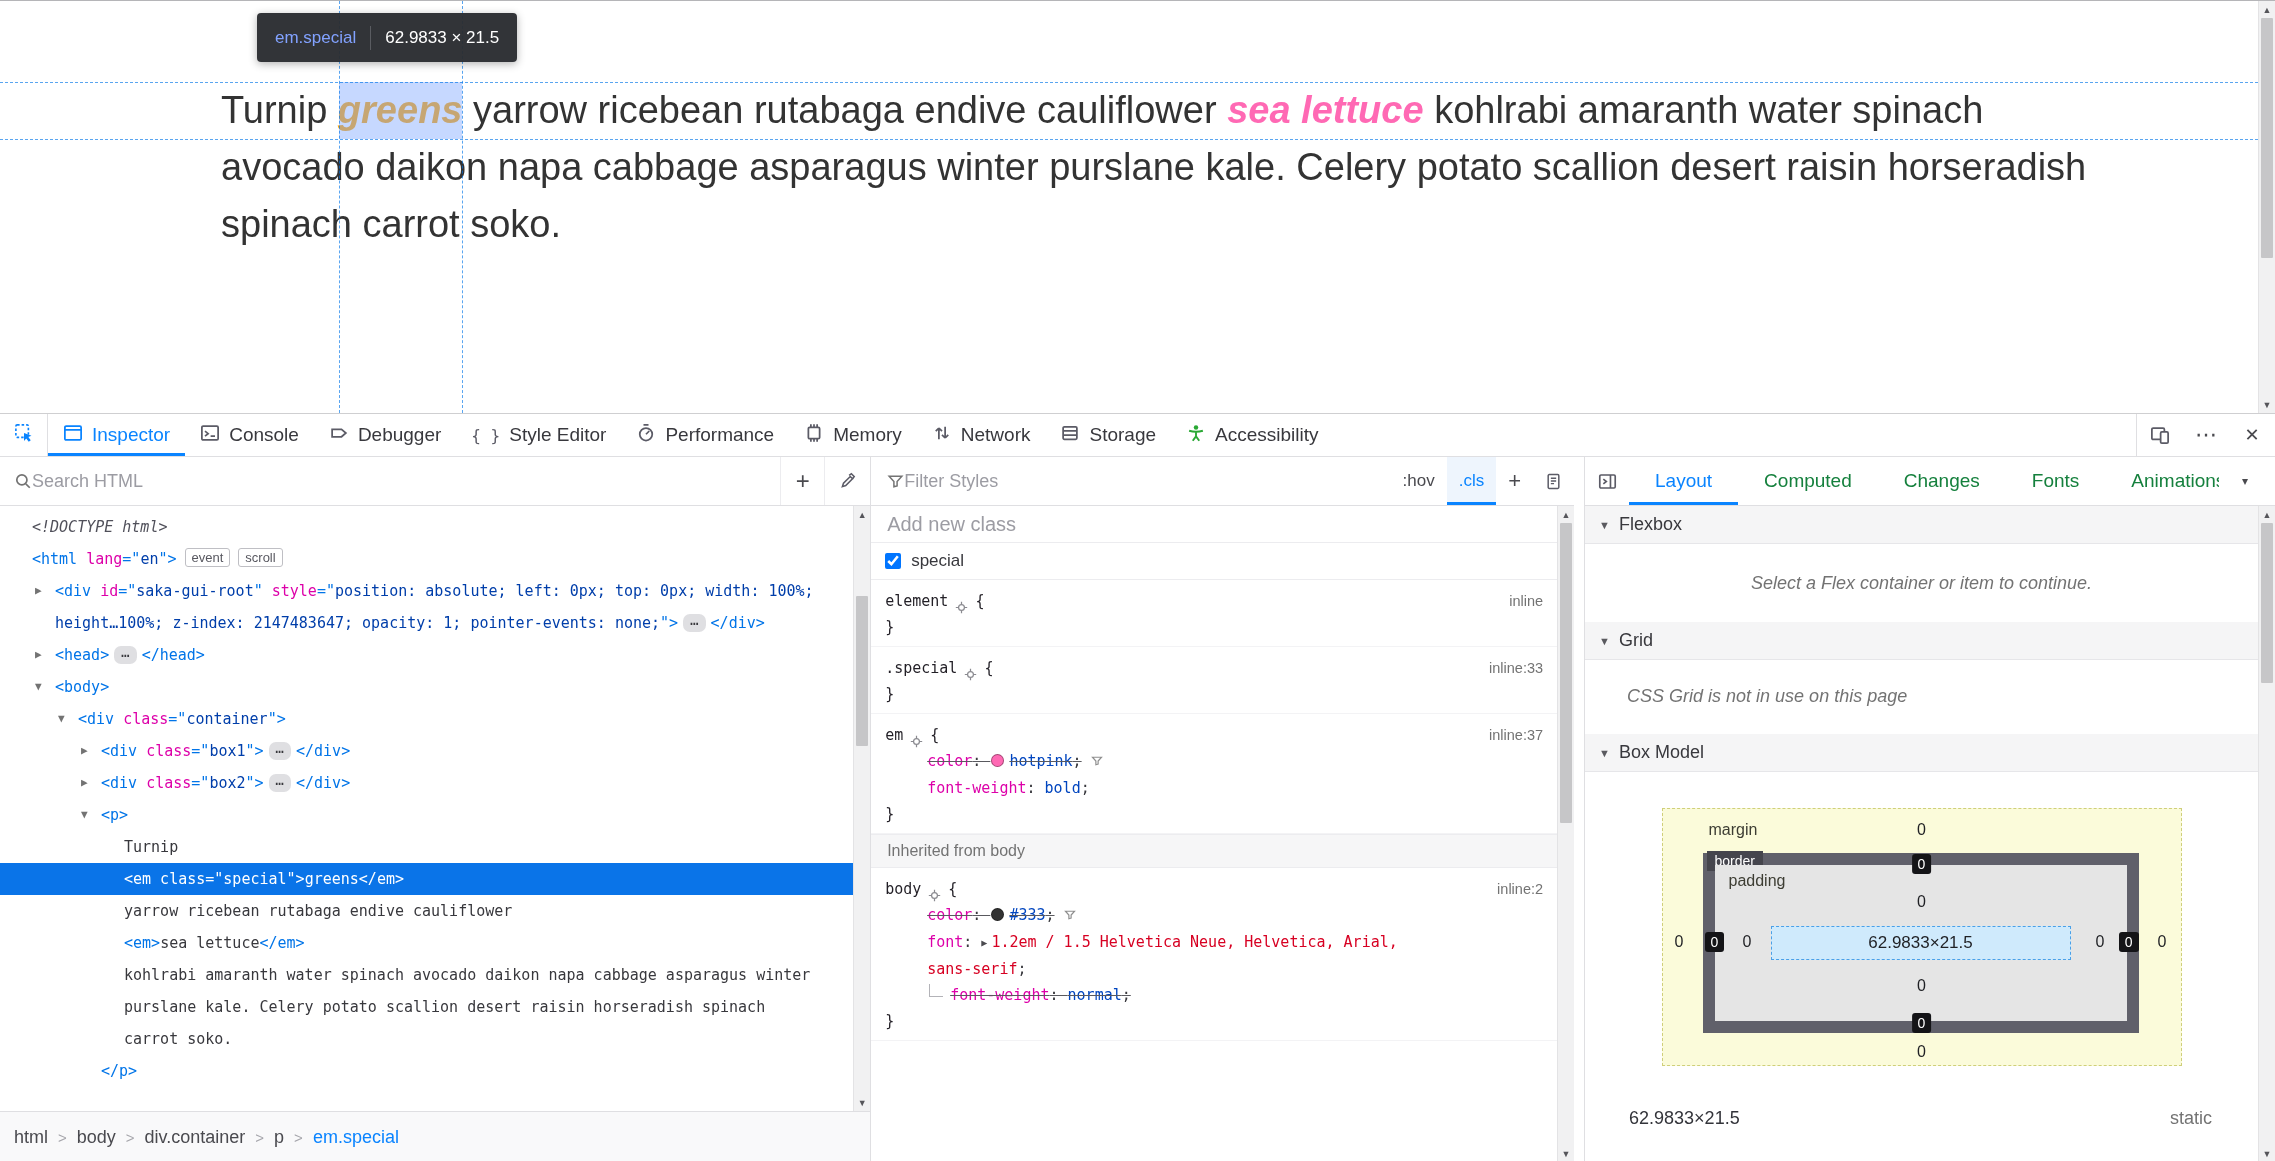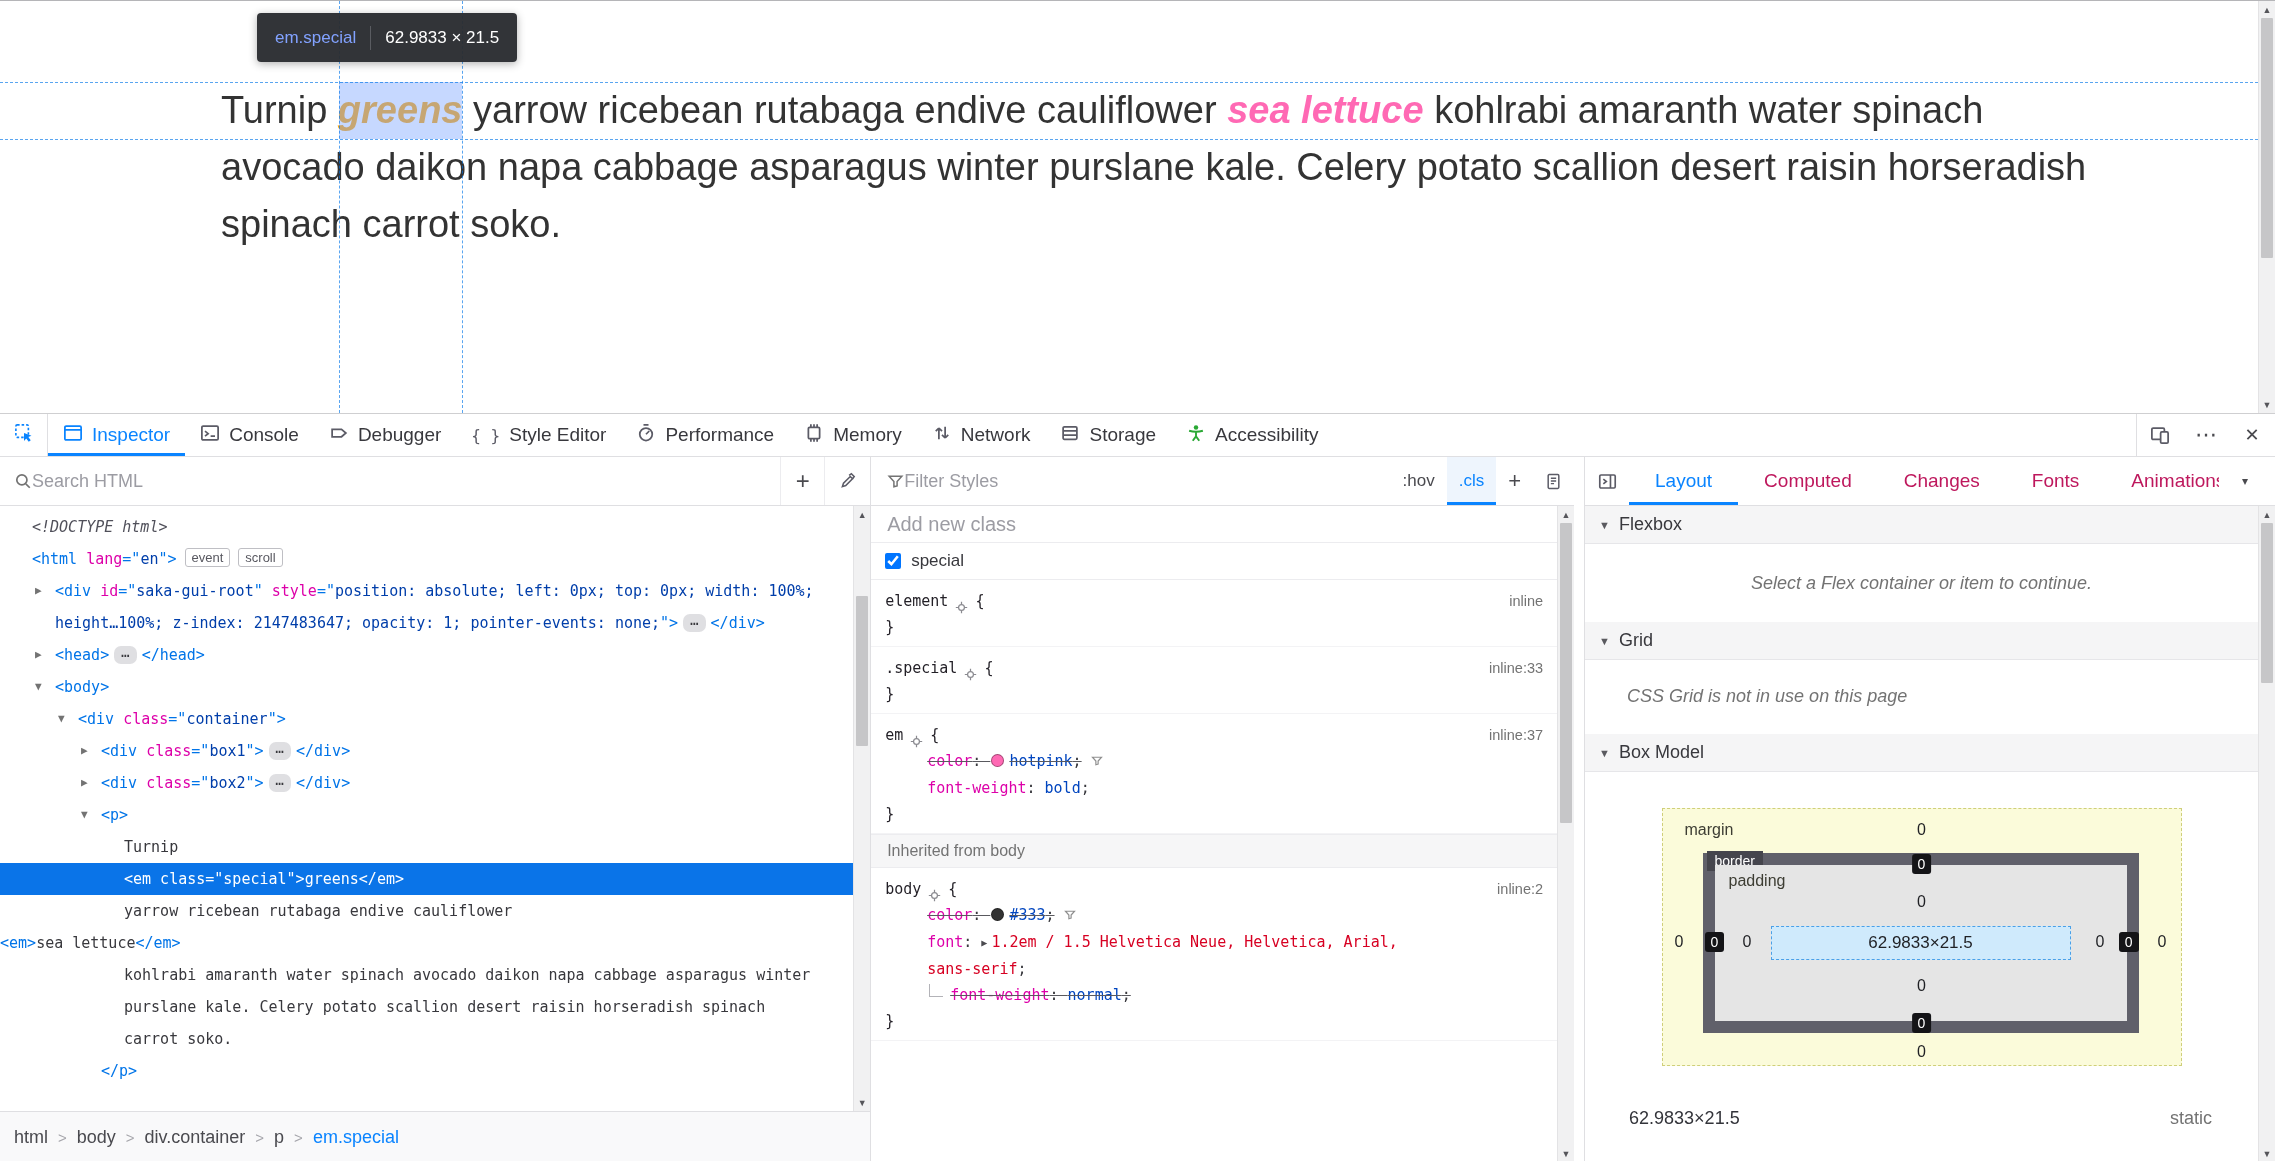--- a/index.html
+++ b/index.html
@@ -84,32 +84,32 @@
 .redval{color:#d70022;}
 .struck{text-decoration:line-through;text-decoration-color:#59595e;}
 .swatch{display:inline-block;width:13px;height:13px;border-radius:50%;border:1px solid rgba(0,0,0,.35);vertical-align:-1px;margin:0 5px 0 1px;}
 .expander{display:inline-block;font-size:10px;color:#4a4a4f;margin-right:4px;vertical-align:1px;}
 .funnel-overr{margin-left:9px;vertical-align:-1px;opacity:.8;}
 .subcon{display:inline-block;width:14px;height:13px;border-left:1px solid #b3b3b8;border-bottom:1px solid #b3b3b8;margin:0 7px 0 2px;vertical-align:3px;}
 .inh-header{padding:7px 16px;background:#f6f6f7;border-bottom:1px solid #ececef;border-top:1px solid #ececef;color:#737373;font-family:"Liberation Sans",sans-serif;font-size:16px;}
 
 
 .lt-tabs{display:flex;align-items:stretch;height:100%;overflow:hidden;max-width:590px;flex:1;}
-.lt-tab{display:flex;align-items:center;padding:0 26px;font-size:19px;color:#be185d;cursor:pointer;white-space:nowrap;}
+.lt-tab{display:flex;align-items:center;padding:0 26px;font-size:19px;color:#15803d;cursor:pointer;white-space:nowrap;}
 .lt-tab.active{color:#0a84ff;box-shadow:inset 0 -3px 0 #0a84ff;}
 .lt-overflow{width:26px;display:flex;align-items:center;justify-content:center;color:#4a4a4f;font-size:12px;margin-left:auto;margin-right:17px;cursor:pointer;}
 .layout-scroll{flex:1;overflow:hidden;position:relative;padding-right:17px;}
 .acc-header{height:38px;background:#f5f5f6;border-bottom:1px solid #e6e6e9;display:flex;align-items:center;padding:0 14px;gap:9px;font-size:18px;color:#38383d;cursor:pointer;}
 .acc-header .tw{font-size:11px;color:#5a5a5f;}
 .flex-msg{height:78px;display:flex;align-items:center;justify-content:center;font-style:italic;color:#737373;font-size:18px;}
 .grid-msg{padding:26px 0 27px 42px;font-style:italic;color:#737373;font-size:18px;}
 
 
 .bm{width:520px;height:258px;margin:36px auto 0;position:relative;background:#fbfbda;border:1px dashed #cfcf7a;}
-.bm-mlabel{position:absolute;left:22px;top:12px;font-size:16px;color:#3d3d33;}
+.bm-mlabel{position:absolute;left:46px;top:12px;font-size:16px;color:#3d3d33;}
 .bm-border{position:absolute;left:40px;top:44px;right:42px;bottom:32px;background:#60606a;}
 .bm-chip{position:absolute;left:4px;top:-2px;background:#45454d;color:#fff;font-size:14px;padding:2px 8px;}
 .bm-pad{position:absolute;left:12px;top:12px;right:12px;bottom:12px;background:#e5e5e5;}
 .bm-padlabel{position:absolute;left:14px;top:7px;font-size:16px;color:#3d3d33;}
 .bm-content{position:absolute;left:50%;top:50%;transform:translate(-50%,-50%);width:300px;height:34px;background:#cfeafc;border:1px dashed #4aa0e8;display:flex;align-items:center;justify-content:center;font-size:17px;color:#1f2024;}
 .bmv{position:absolute;font-size:16px;color:#1f2024;z-index:2;}
 .bmv.badge{background:#141417;color:#fff;border-radius:3px;padding:0 6px;line-height:20px;font-size:14px;}
 .v-mt{left:50%;transform:translateX(-50%);top:12px;}
 .v-bt{left:50%;transform:translateX(-50%);top:45px;}
 .v-pt{left:50%;transform:translateX(-50%);top:84px;}
@@ -249,21 +249,21 @@
         <div class="m-row" style="padding-left: 55px;"><span class="twisty" style="left: 35px;">▶</span><span class="k-punc">&lt;</span><span class="k-tag">div</span><span class="k-attr"> id</span><span class="k-punc">="</span><span class="k-val">saka-gui-root</span><span class="k-punc">"</span><span class="k-attr"> style</span><span class="k-punc">="</span><span class="k-val">position: absolute; left: 0px; top: 0px; width: 100%; height…100%; z-index: 2147483647; opacity: 1; pointer-events: none;</span><span class="k-punc">"&gt;</span><span class="m-pill">⋯</span><span class="k-punc">&lt;/</span><span class="k-tag">div</span><span class="k-punc">&gt;</span></div>
         <div class="m-row" style="padding-left: 55px;"><span class="twisty" style="left: 35px;">▶</span><span class="k-punc">&lt;</span><span class="k-tag">head</span><span class="k-punc">&gt;</span><span class="m-pill">⋯</span><span class="k-punc">&lt;/</span><span class="k-tag">head</span><span class="k-punc">&gt;</span></div>
         <div class="m-row" style="padding-left: 55px;"><span class="twisty" style="left: 35px;">▼</span><span class="k-punc">&lt;</span><span class="k-tag">body</span><span class="k-punc">&gt;</span></div>
         <div class="m-row" style="padding-left: 78px;"><span class="twisty" style="left: 58px;">▼</span><span class="k-punc">&lt;</span><span class="k-tag">div</span><span class="k-attr"> class</span><span class="k-punc">="</span><span class="k-val">container</span><span class="k-punc">"&gt;</span></div>
         <div class="m-row" style="padding-left: 101px;"><span class="twisty" style="left: 81px;">▶</span><span class="k-punc">&lt;</span><span class="k-tag">div</span><span class="k-attr"> class</span><span class="k-punc">="</span><span class="k-val">box1</span><span class="k-punc">"&gt;</span><span class="m-pill">⋯</span><span class="k-punc">&lt;/</span><span class="k-tag">div</span><span class="k-punc">&gt;</span></div>
         <div class="m-row" style="padding-left: 101px;"><span class="twisty" style="left: 81px;">▶</span><span class="k-punc">&lt;</span><span class="k-tag">div</span><span class="k-attr"> class</span><span class="k-punc">="</span><span class="k-val">box2</span><span class="k-punc">"&gt;</span><span class="m-pill">⋯</span><span class="k-punc">&lt;/</span><span class="k-tag">div</span><span class="k-punc">&gt;</span></div>
         <div class="m-row" style="padding-left: 101px;"><span class="twisty" style="left: 81px;">▼</span><span class="k-punc">&lt;</span><span class="k-tag">p</span><span class="k-punc">&gt;</span></div>
         <div class="m-row" style="padding-left: 124px;"><span class="k-text">Turnip</span></div>
         <div class="m-row sel" style="padding-left: 124px;"><span class="k-punc">&lt;</span><span class="k-tag">em</span><span class="k-attr"> class</span><span class="k-punc">="</span><span class="k-val">special</span><span class="k-punc">"&gt;</span><span class="k-text">greens</span><span class="k-punc">&lt;/</span><span class="k-tag">em</span><span class="k-punc">&gt;</span></div>
         <div class="m-row" style="padding-left: 124px;"><span class="k-text">yarrow ricebean rutabaga endive cauliflower</span></div>
-        <div class="m-row" style=""><span class="k-punc">&lt;</span><span class="k-tag">em</span><span class="k-punc">&gt;</span><span class="k-text">sea lettuce</span><span class="k-punc">&lt;/</span><span class="k-tag">em</span><span class="k-punc">&gt;</span></div>
+        <div class="m-row" style="padding-left: 124px;"><span class="k-punc">&lt;</span><span class="k-tag">em</span><span class="k-punc">&gt;</span><span class="k-text">sea lettuce</span><span class="k-punc">&lt;/</span><span class="k-tag">em</span><span class="k-punc">&gt;</span></div>
         <div class="m-row" style="padding-left: 124px;"><span class="k-text">kohlrabi amaranth water spinach avocado daikon napa cabbage asparagus winter purslane kale. Celery potato scallion desert raisin horseradish spinach carrot soko.</span></div>
         <div class="m-row" style="padding-left: 101px;"><span class="k-punc">&lt;/</span><span class="k-tag">p</span><span class="k-punc">&gt;</span></div>
       </div>
     <div class="sbar" style="right:0;top:49px;bottom:51px;">
       <div class="ar">▲</div>
       <div class="thumb" style="top:90px;height:150px;"></div>
       <div class="ar down">▼</div>
     </div>
     <div class="breadcrumb-bar">
         <span class="crumb">html</span>

